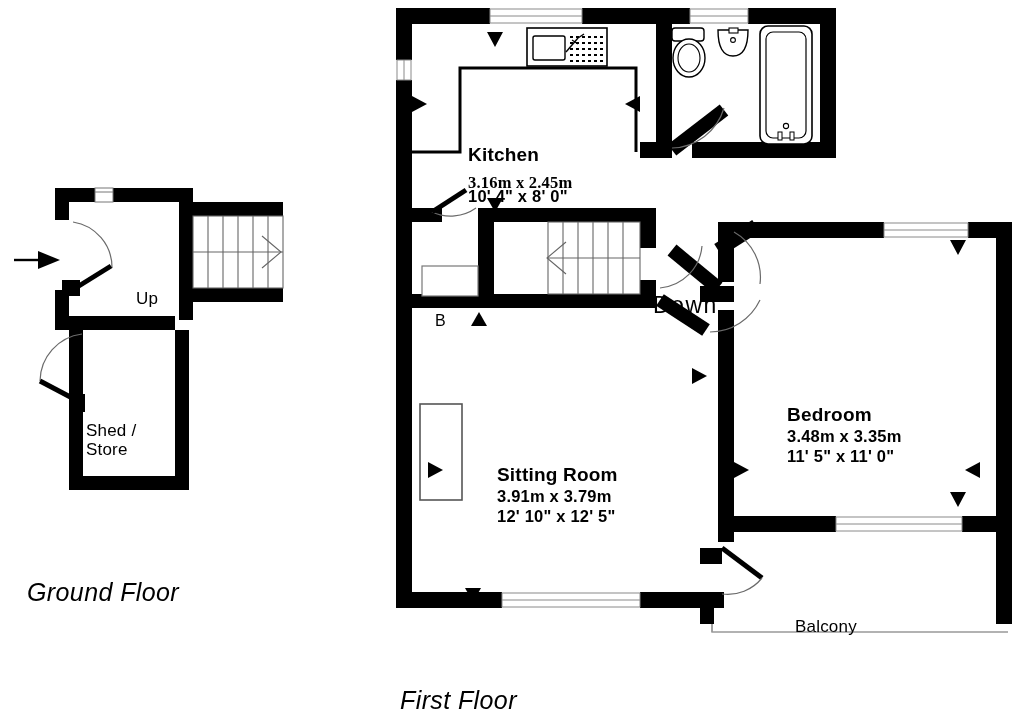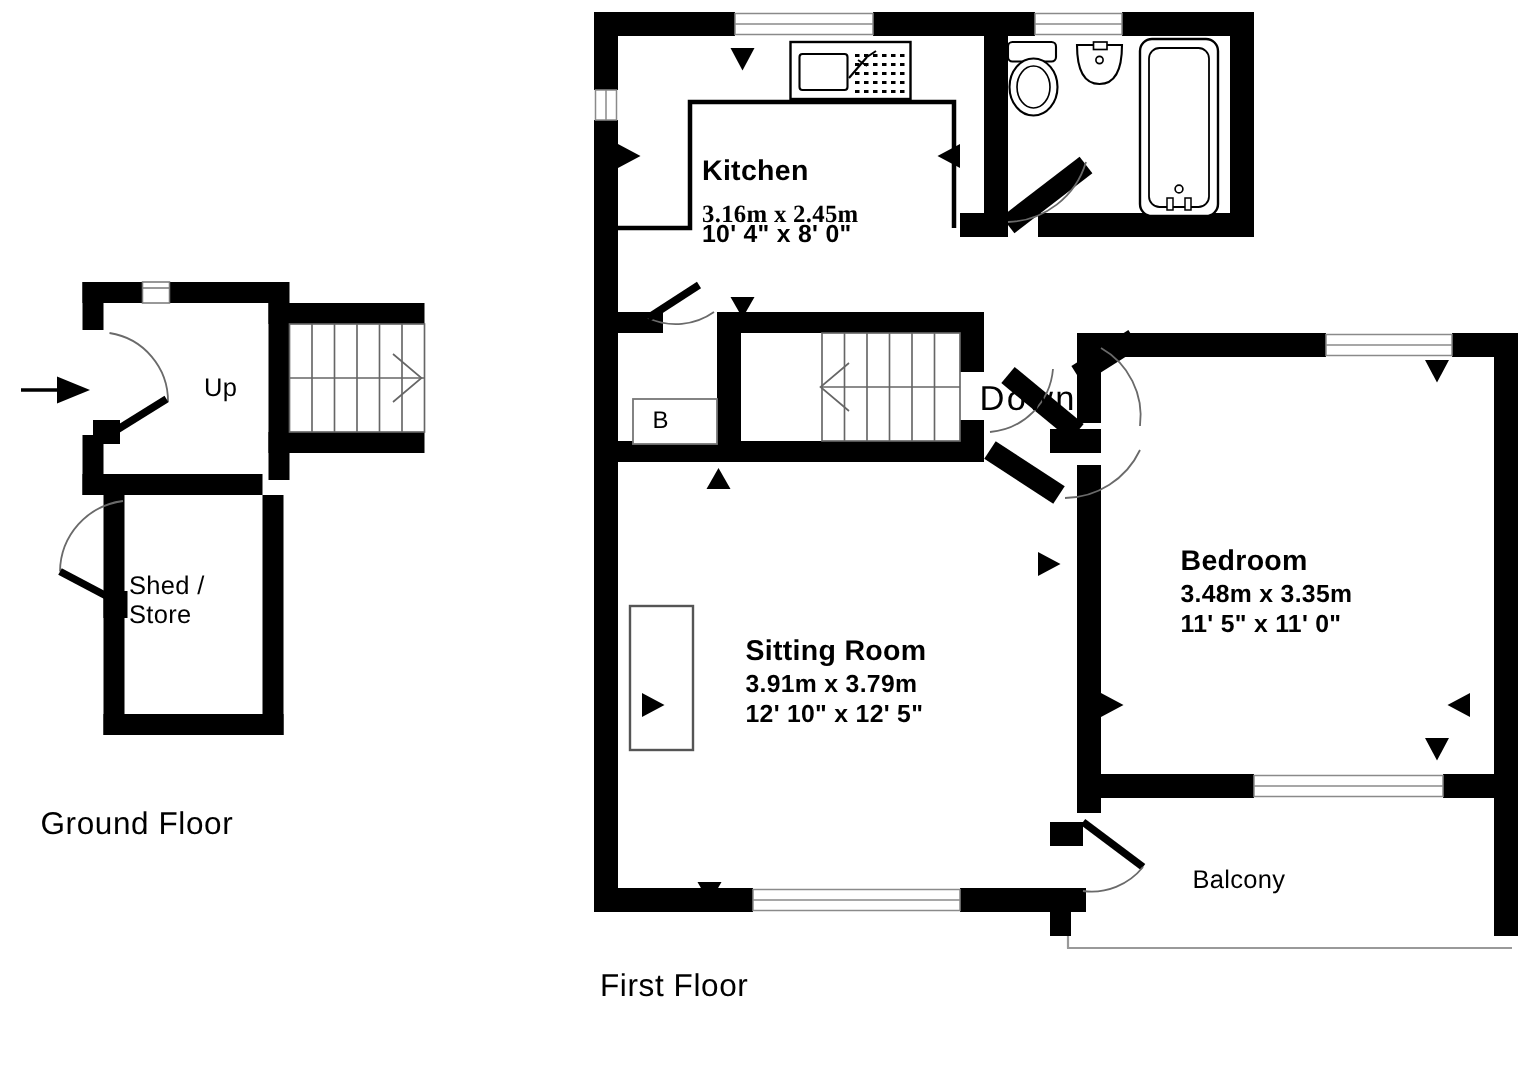--- a/index.html
+++ b/index.html
@@ -28,40 +28,42 @@
     height: 728px;
     display: block;
   }
   
   .lbl {
     position: absolute;
     white-space: pre;
     font-family: "Liberation Sans", sans-serif;
     color: #000;
     line-height: 1.18;
+    margin-top: 40px;
   }
   .room-name {
     font-size: 19px;
     font-weight: bold;
     letter-spacing: 0.2px;
   }
   .room-dim {
     font-size: 16.5px;
     font-weight: bold;
     letter-spacing: 0.2px;
   }
   .plain-room {
     font-size: 17px;
     font-weight: normal;
     letter-spacing: 0.2px;
   }
   .floor-title {
-    font-size: 21px;
+    font-size: 25px;
     font-weight: normal;
     letter-spacing: 0.4px;
+    font-style: italic;
   }
   .foot {
     font-size: 14.5px;
     font-weight: normal;
     letter-spacing: 0.1px;
   }
   .stair-word {
     font-size: 23px;
     font-weight: normal;
     letter-spacing: 1.5px;

